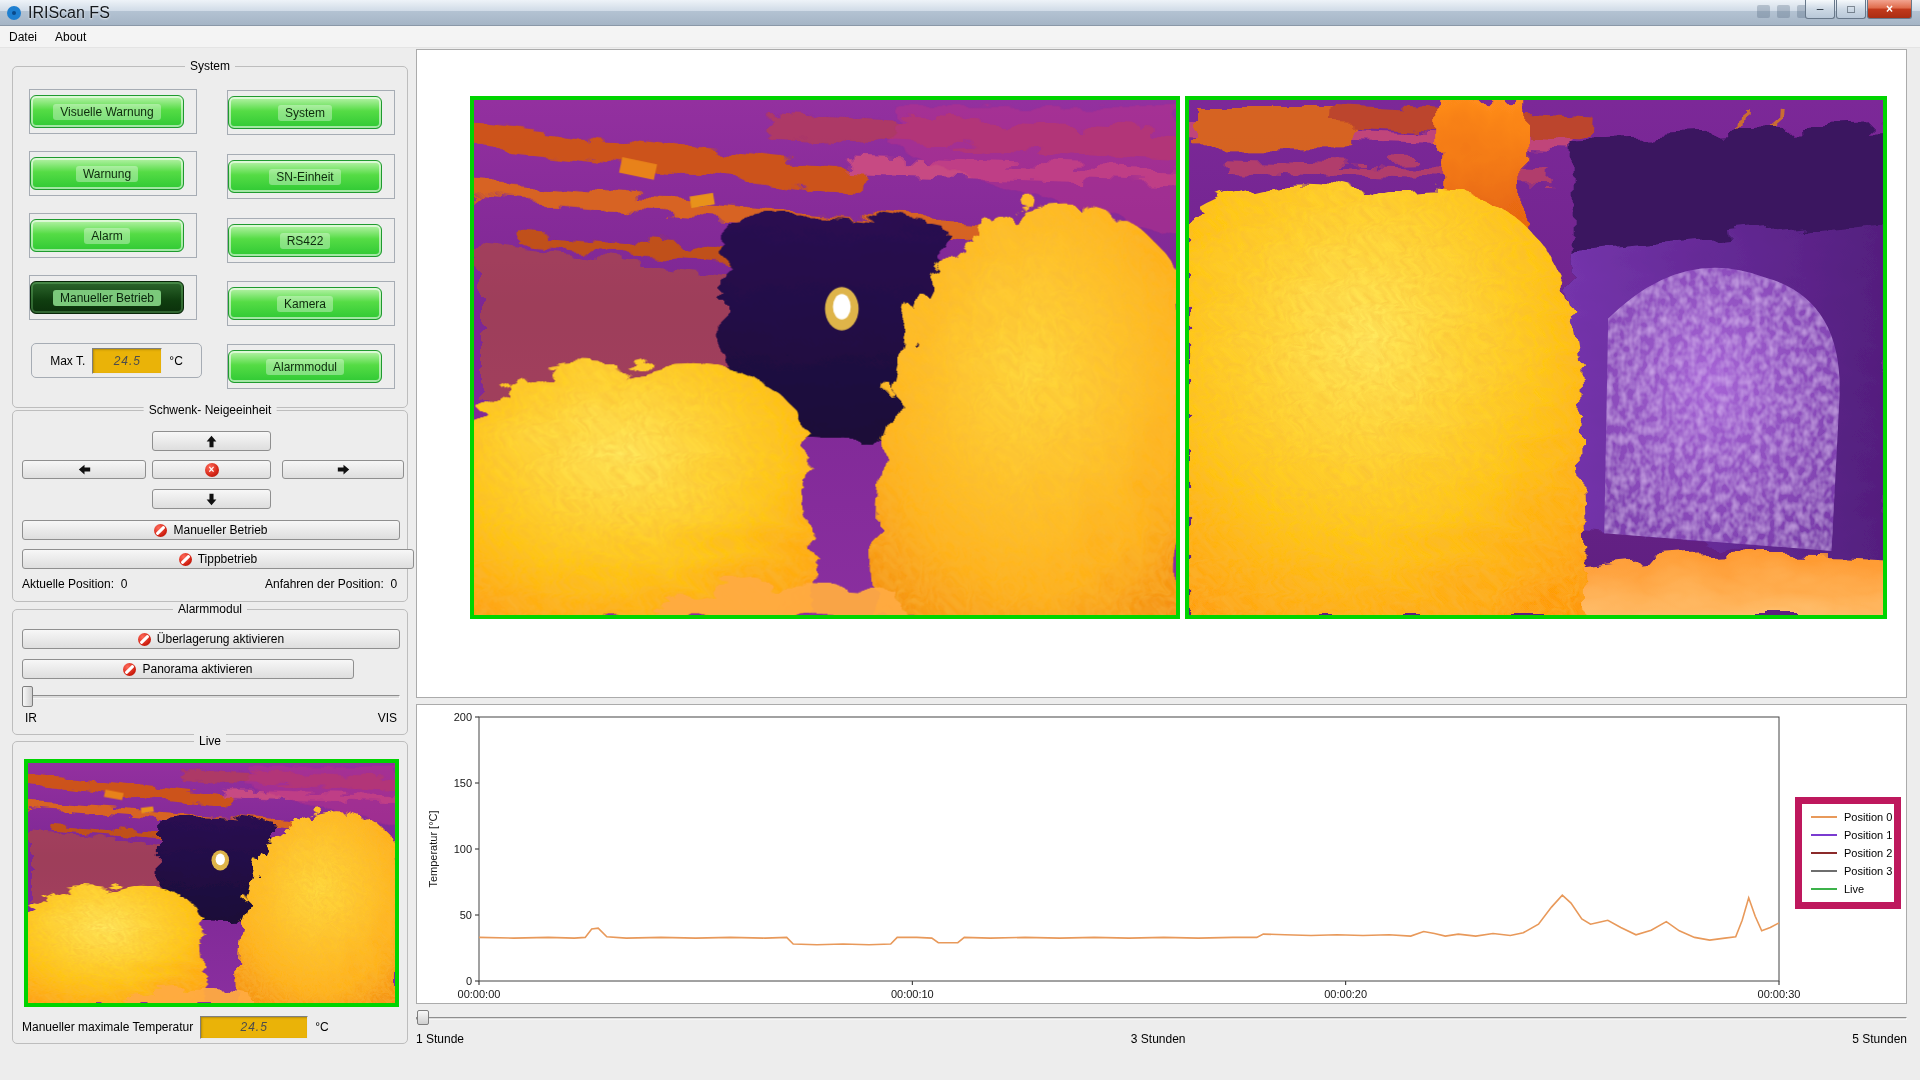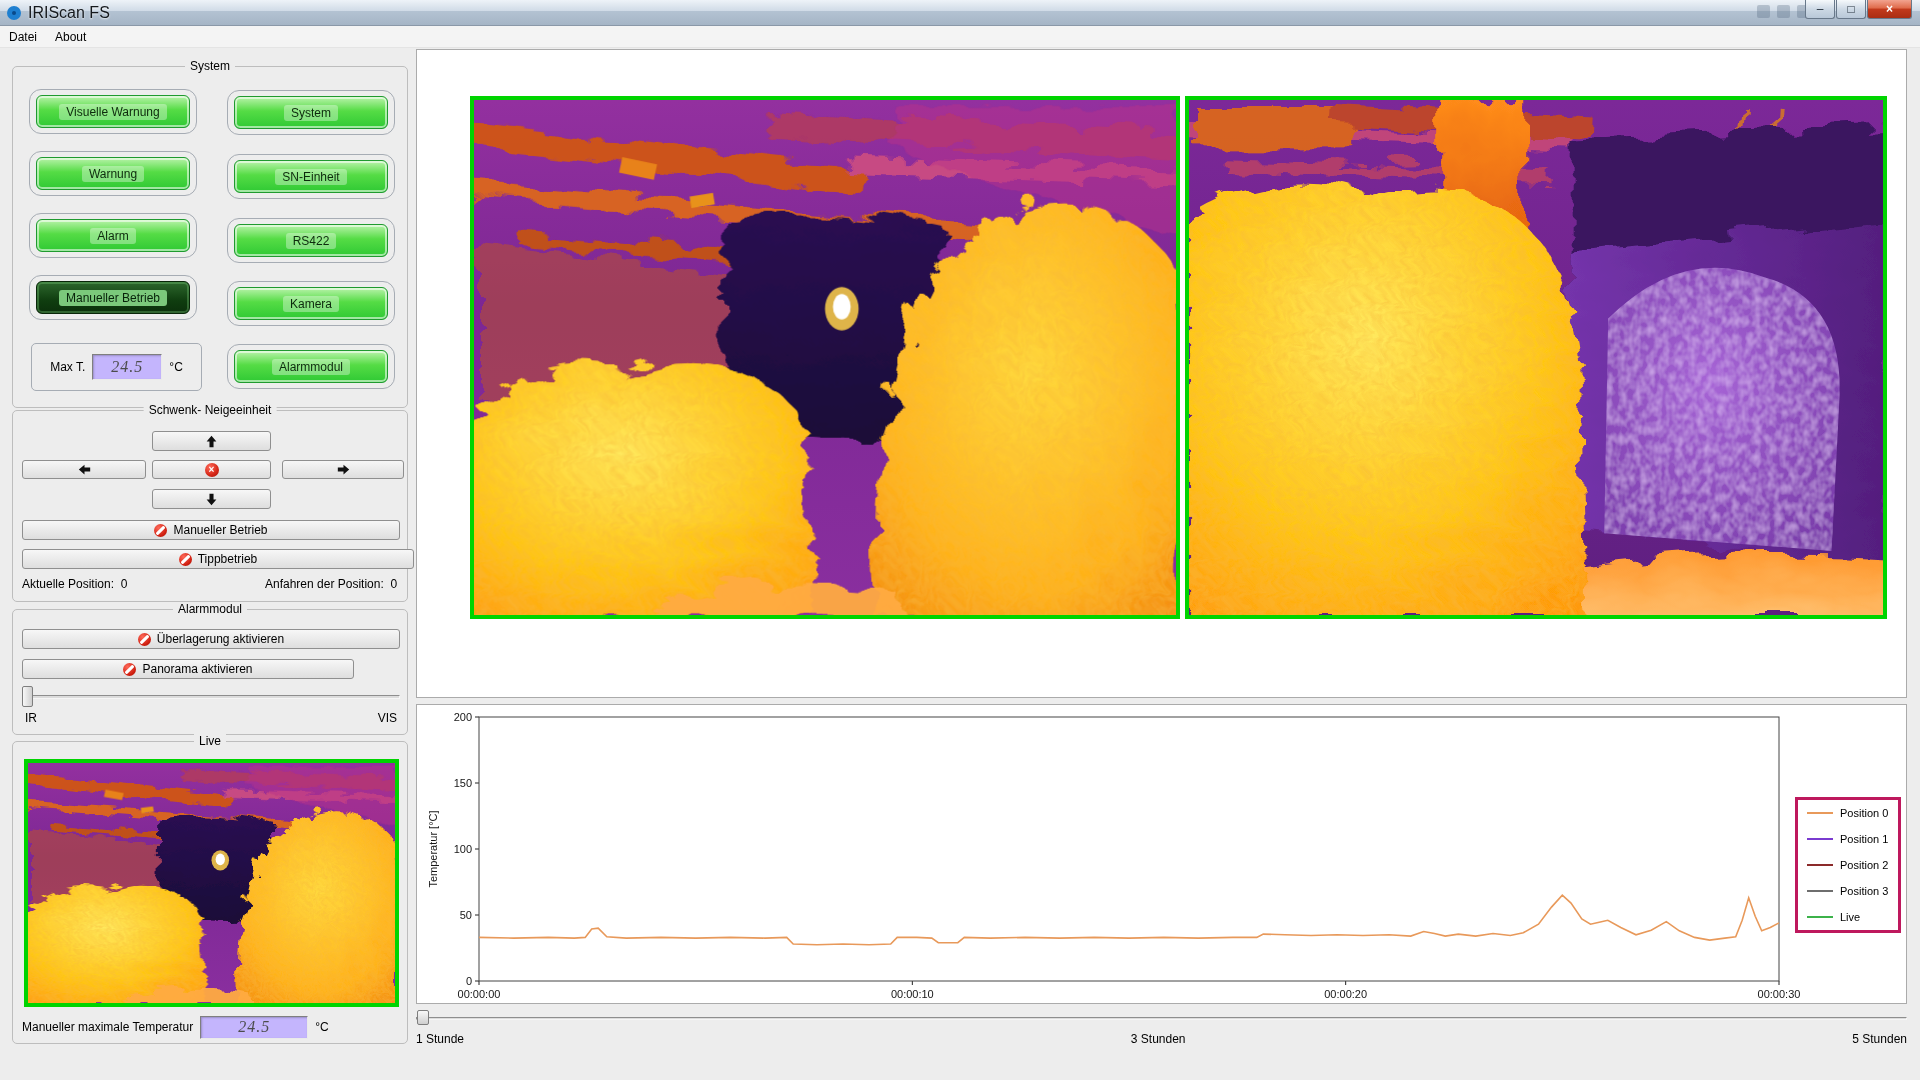--- a/index.html
+++ b/index.html
@@ -23,37 +23,37 @@
 .menubar{position:absolute;top:26px;left:0;right:0;height:22px;background:#f4f4f4;
   display:flex;align-items:center;border-bottom:1px solid #e4e4e4}
 .menu-item{padding:18px 9px;cursor:default}
 
 
 .gbox{position:absolute;border:1px solid #bdbdbd;border-radius:5px}
 .gtitle{position:absolute;top:-8px;left:50%;transform:translateX(-50%);
   background:#ededed;padding:0 5px;white-space:nowrap}
 
 
-.gwrap{position:absolute;width:168px;height:45px;border:1px solid #a6acb4;border-radius:12px;
-  display:flex;align-items:center;justify-content:center}
+.gwrap{position:absolute;width:168px;height:45px;border:1px solid #a6acb4;border-radius:0;
+  display:flex;align-items:center;justify-content:flex-start}
 .gbtn{width:154px;height:33px;border:1px solid #1f9a2f;border-radius:6px;
   background:linear-gradient(#b9f3ab,#55dc45 45%,#2fc934);
   box-shadow:inset 0 0 0 2px rgba(255,255,255,.55);
   display:flex;align-items:center;justify-content:center;font-size:12px;cursor:pointer;
   font-family:inherit;padding:0}
 .gbtn .lbl{background:rgba(255,255,255,.35);border-radius:3px;padding:1px 7px;color:#0d2a0d}
 .gbtn.dark{background:linear-gradient(#2d672d,#0f3d0f 60%,#0b300b);border-color:#082608;
   box-shadow:inset 0 0 0 2px rgba(120,200,120,.35)}
 .gbtn.dark .lbl{background:#7bc97b;color:#07230a}
 .maxt{position:absolute;border:1px solid #a6acb4;border-radius:5px;
   display:flex;align-items:center;justify-content:center;gap:7px}
-.seg{background:#c4b5fd;border:1px solid;border-color:#7f7f7f #eaeaea #eaeaea #7f7f7f;
+.seg{background:#eab308;border:1px solid;border-color:#7f7f7f #eaeaea #eaeaea #7f7f7f;
   box-shadow:inset 1px 1px 2px rgba(0,0,0,.22);
-  font-family:Liberation Serif, serif;font-style:italic;color:#4c4c4c;
-  display:flex;align-items:center;justify-content:center;font-size:16px;letter-spacing:1px}
+  font-family:Liberation Sans, sans-serif;font-style:italic;color:#4c4c4c;
+  display:flex;align-items:center;justify-content:center;font-size:12px;letter-spacing:1px}
 
 
 .btn{position:absolute;background:linear-gradient(#f7f7f7,#dedede);border:1px solid #8f8f8f;
   border-radius:3px;display:flex;align-items:center;justify-content:center;gap:6px;
   font-size:12px;cursor:pointer;font-family:inherit;padding:0}
 .no-icon{width:13px;height:13px;border-radius:50%;
   background:radial-gradient(circle at 35% 30%,#ff6a5a,#d01f10 65%,#9d140a);
   position:relative;flex:0 0 auto}
 .no-icon::after{content:"";position:absolute;left:1px;top:5px;width:11px;height:3px;
   background:#fff;border-radius:1px;transform:rotate(-45deg)}
@@ -75,22 +75,22 @@
 .tl-labels{position:absolute;display:flex;justify-content:space-between;font-size:12px}
 
 
 .panel{position:absolute;background:#fff;border:1px solid #ababab}
 .timg{position:absolute;border:4px solid #00d400;background:#20083a;overflow:hidden}
 .timg svg{position:absolute;inset:0;width:100%;height:100%;display:block}
 
 
 #chart-svg{position:absolute;left:0;top:0}
 text.tick,text.ylab{font-size:11px;fill:#161616;font-family:"Liberation Sans",sans-serif}
-.legend{position:absolute;background:#fff;border:3px solid #be185d;padding:7px 9px;
-  display:flex;flex-direction:column;gap:14px}
+.legend{position:absolute;background:#fff;border:7px solid #be185d;padding:7px 9px;
+  display:flex;flex-direction:column;gap:6px}
 .lrow{display:flex;align-items:center;gap:7px;font-size:11px;white-space:nowrap}
 .lswatch{width:26px;height:0;border-top:2px solid #000;flex:0 0 auto}
 .arrow-svg{display:block}
 </style>
 </head>
 <body>
 
 <svg width="0" height="0" style="position:absolute" aria-hidden="true">
  <defs>
   <linearGradient id="bgA" x1="0" y1="0" x2="0" y2="1">
@@ -291,21 +291,21 @@
     <button class="gbtn">
         <span class="lbl">Kamera</span>
       </button>
   </div>
   <div class="gwrap" style="left:214px;top:277px">
     <button class="gbtn">
         <span class="lbl">Alarmmodul</span>
       </button>
   </div>
 
-  <div class="maxt" style="left:18px;top:276px;width:171px;height:48px">
+  <div class="maxt" style="left:18px;top:276px;width:171px;height:35px">
     <span>Max T.</span>
     <div class="seg" style="width:70px;height:26px">24.5</div>
     <span>°C</span>
   </div>
 </div>
 
 <div class="gbox" style="left:12px;top:410px;width:396px;height:192px">
   <span class="gtitle">Schwenk- Neigeeinheit</span>
 
   <button class="btn" style="left:139px;top:20px;width:119px;height:20px">

